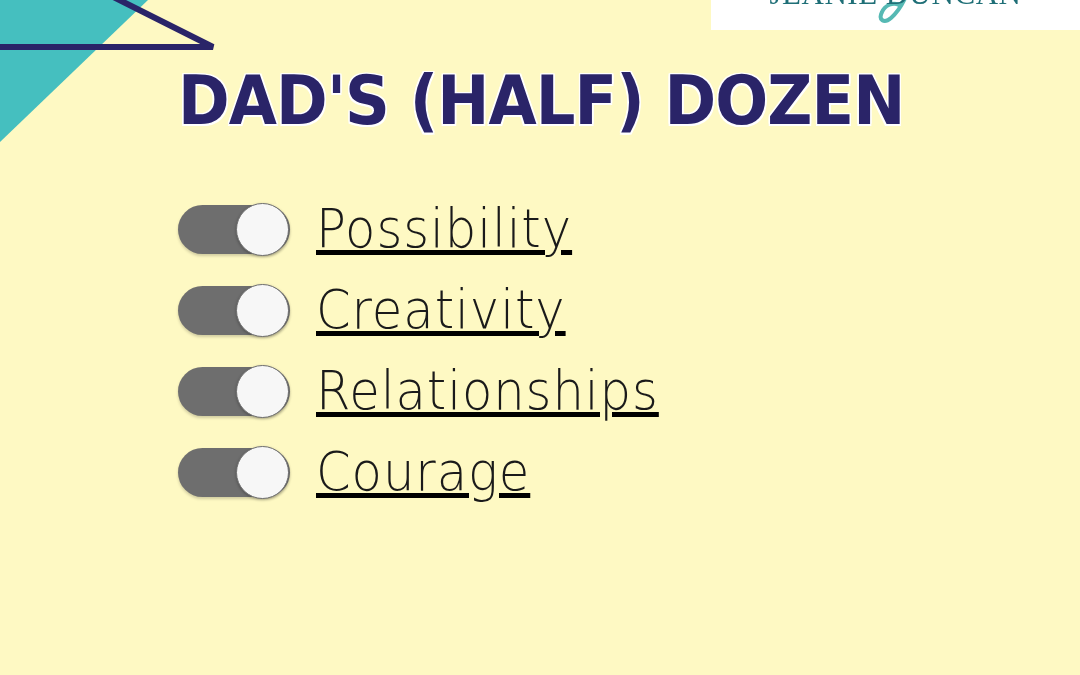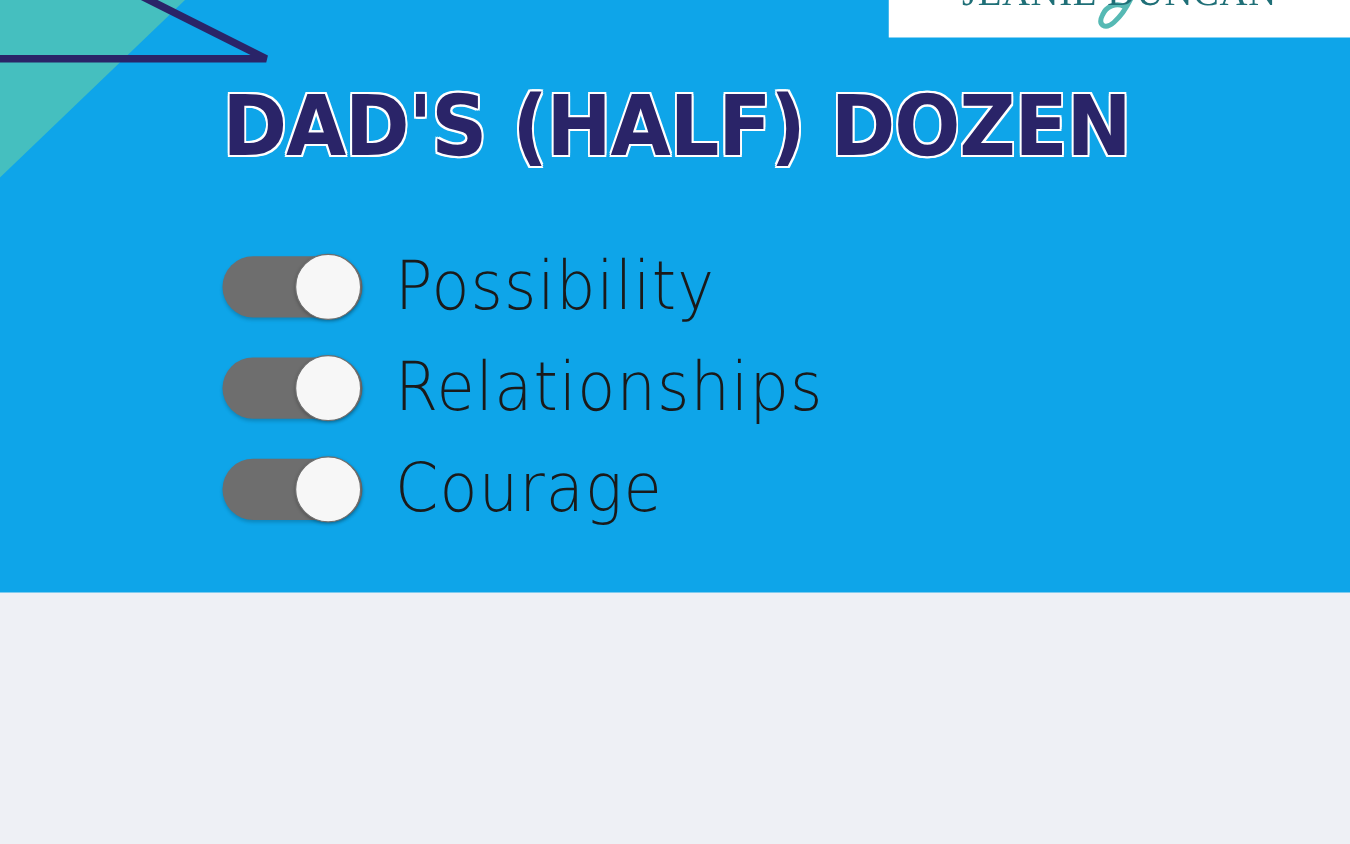--- a/index.html
+++ b/index.html
@@ -11,22 +11,22 @@
     width: 1080px;
     height: 675px;
     background: #eef0f5;
     font-family: "DejaVu Sans", sans-serif;
     overflow: hidden;
   }
 
   #canvas {
     position: relative;
     width: 1080px;
-    height: 474px;
-    background: #0ea5e9;
+    height: 675px;
+    background: #fef9c3;
     overflow: hidden;
   }
 
   
   .deco-layer {
     position: absolute;
     left: 0;
     top: 0;
     width: 1080px;
     height: 675px;
@@ -99,20 +99,21 @@
     position: absolute;
     left: 178px;
     top: 198px;
     width: 820px;
   }
   .toggle-row {
     position: relative;
     height: 81px;
     display: flex;
     align-items: flex-start;
+    text-decoration: underline;
   }
 
   .switch {
     position: relative;
     flex: 0 0 auto;
     width: 112px;
     height: 49px;
     border-radius: 25px;
     background: #6e6e6e;
     margin-top: 7px;
@@ -167,20 +168,26 @@
 
   <div class="toggle-list">
 
     <div class="toggle-row">
       <div class="switch">
         <div class="knob"></div>
       </div>
       <div class="toggle-label">Possibility</div>
     </div>
 
+    <div class="toggle-row">
+      <div class="switch">
+        <div class="knob"></div>
+      </div>
+      <div class="toggle-label">Creativity</div>
+    </div>
 
 
 
     <div class="toggle-row">
       <div class="switch">
         <div class="knob"></div>
       </div>
       <div class="toggle-label">Relationships</div>
     </div>
 

